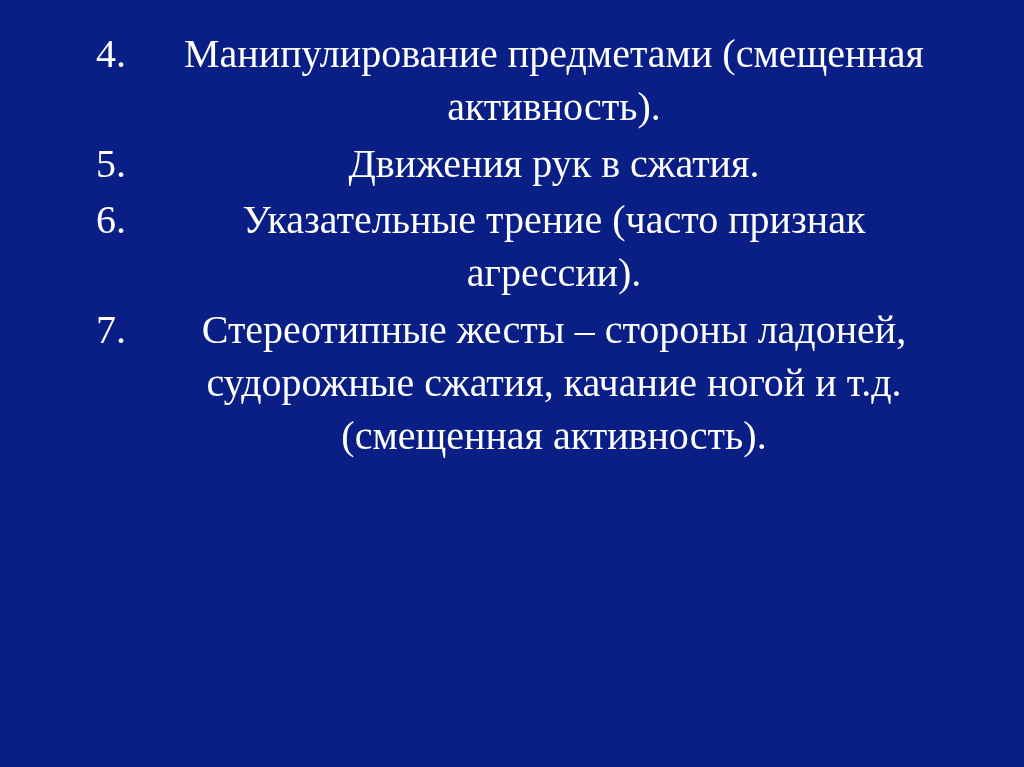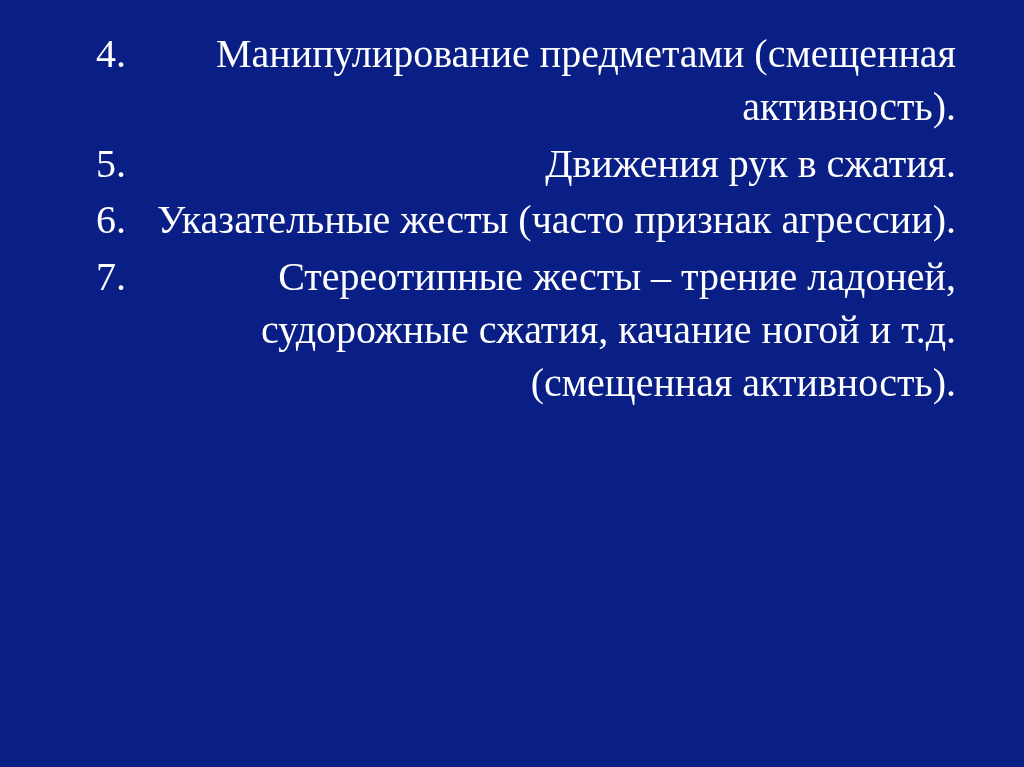--- a/index.html
+++ b/index.html
@@ -35,43 +35,43 @@
     margin-bottom: 4px;
   }
   .bullet .num {
     flex: 0 0 auto;
     width: 56px;
     text-align: left;
     white-space: nowrap;
   }
   .bullet .text {
     flex: 1 1 auto;
-    text-align: right;
+    text-align: center;
   }
 </style>
 </head>
 <body>
 
 <div class="slide" style="background: rgb(10, 31, 134); color: rgb(255, 255, 255);">
   <div class="content">
 
     <div class="bullet">
       <span class="num">4.</span>
       <span class="text">Манипулирование предметами (смещенная активность).</span>
     </div>
 
     <div class="bullet">
       <span class="num">5.</span>
       <span class="text">Движения рук в сжатия.</span>
     </div>
 
     <div class="bullet">
       <span class="num">6.</span>
-      <span class="text">Указательные жесты (часто признак агрессии).</span>
+      <span class="text">Указательные трение (часто признак агрессии).</span>
     </div>
 
     <div class="bullet">
       <span class="num">7.</span>
-      <span class="text">Стереотипные жесты – трение ладоней, судорожные сжатия, качание ногой и т.д.  (смещенная активность).</span>
+      <span class="text">Стереотипные жесты – стороны ладоней, судорожные сжатия, качание ногой и т.д.  (смещенная активность).</span>
     </div>
 
   </div>
 </div>
 
 </body></html>

